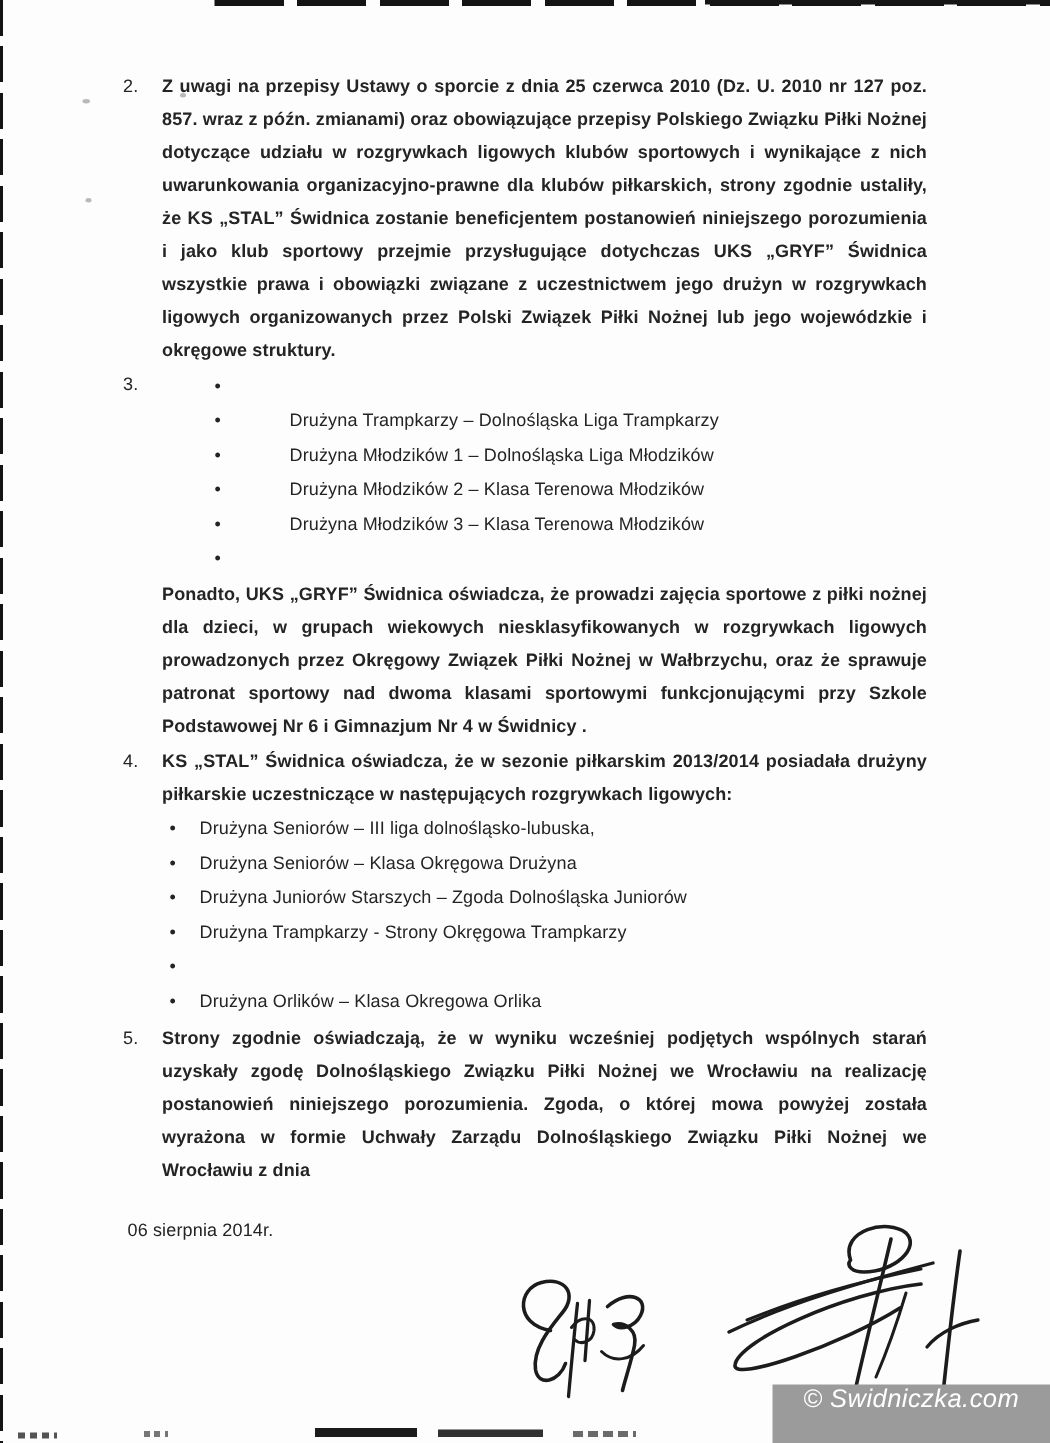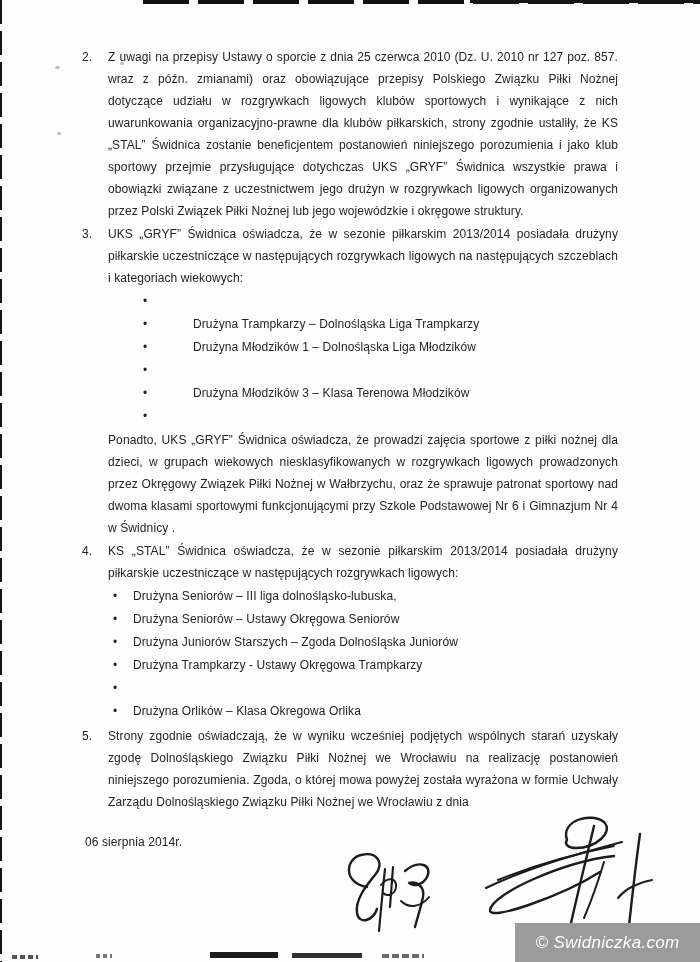--- a/index.html
+++ b/index.html
@@ -38,37 +38,37 @@
   
   .doc{
     position:absolute;left:0;top:0;width:700px;
     padding:46px 82px 0 82px;box-sizing:border-box;
     font-size:12px;line-height:22px;
     letter-spacing:.1px;
   }
   .item{display:flex;align-items:flex-start;margin:0 0 1px 0;}
   .item-number{width:26px;flex:0 0 26px;}
   .item-content{flex:1;min-width:0;}
-  .item-text,.item-after{text-align:justify;}
+  .item-text,.item-after{text-align:justify;font-weight:bold;}
   .bullet-list{margin:1px 0 1px 0;}
   .bullet-list .bullet-item{display:flex;line-height:23px;}
   .bullet-list .bullet-marker{width:20px;flex:0 0 20px;text-align:left;padding-left:5px;}
   .bullet-list.indent-wide .bullet-marker{padding-left:35px;width:50px;flex-basis:50px;}
   .date-line{margin-left:3px;margin-top:18px;line-height:22px;}
 
   
   .sig{position:absolute;}
   .sig svg{display:block;}
   .sig path{fill:none;stroke:#1c1c1c;stroke-linecap:round;stroke-linejoin:round;}
 
   
   .watermark{
     position:absolute;right:0;bottom:0;width:185px;height:39px;
     background:#9b9b9b;color:#ffffff;
-    display:flex;align-items:center;justify-content:center;
+    display:flex;align-items:flex-start;justify-content:center;
     font-size:17px;font-style:italic;letter-spacing:.3px;
   }
 </style>
 </head>
 <body>
 
 <div class="scan-top-line"></div>
 <div class="scan-top-line2"></div>
 <div class="scan-left-line"></div>
 <div class="smudge s1"></div>
@@ -85,35 +85,35 @@
       <div class="item">
     <div class="item-number">2.</div>
     <div class="item-content">
       <div class="item-text">Z uwagi na przepisy Ustawy o sporcie z dnia 25 czerwca 2010 (Dz. U. 2010 nr 127 poz. 857. wraz z późn. zmianami) oraz obowiązujące przepisy Polskiego Związku Piłki Nożnej dotyczące udziału w rozgrywkach ligowych klubów sportowych i wynikające z nich uwarunkowania organizacyjno-prawne dla klubów piłkarskich, strony zgodnie ustaliły, że KS „STAL” Świdnica zostanie beneficjentem postanowień niniejszego porozumienia i jako klub sportowy przejmie przysługujące dotychczas UKS „GRYF” Świdnica wszystkie prawa i obowiązki związane z uczestnictwem jego drużyn w rozgrywkach ligowych organizowanych przez Polski Związek Piłki Nożnej lub jego wojewódzkie i okręgowe struktury.</div>
 
     </div>
   </div>
       <div class="item">
     <div class="item-number">3.</div>
     <div class="item-content">
-      <div class="item-text">UKS „GRYF” Świdnica oświadcza, że w sezonie piłkarskim 2013/2014 posiadała drużyny piłkarskie uczestniczące w następujących rozgrywkach ligowych na następujących szczeblach i kategoriach wiekowych:</div>
       <div class="bullet-list indent-wide">
             <div class="bullet-item">
     <span class="bullet-marker">•</span>
   </div>
             <div class="bullet-item">
     <span class="bullet-marker">•</span>
     <span class="bullet-text">Drużyna Trampkarzy – Dolnośląska Liga Trampkarzy</span>
   </div>
             <div class="bullet-item">
     <span class="bullet-marker">•</span>
     <span class="bullet-text">Drużyna Młodzików 1 – Dolnośląska Liga Młodzików</span>
   </div>
             <div class="bullet-item">
     <span class="bullet-marker">•</span>
+    <span class="bullet-text">Drużyna Młodzików 2 – Klasa Terenowa Młodzików</span>
   </div>
             <div class="bullet-item">
     <span class="bullet-marker">•</span>
     <span class="bullet-text">Drużyna Młodzików 3 – Klasa Terenowa Młodzików</span>
   </div>
             <div class="bullet-item">
     <span class="bullet-marker">•</span>
   </div>
           </div>
       <div class="item-after">Ponadto, UKS „GRYF” Świdnica oświadcza, że prowadzi zajęcia sportowe z piłki nożnej dla dzieci, w grupach wiekowych niesklasyfikowanych w rozgrywkach ligowych prowadzonych przez Okręgowy Związek Piłki Nożnej w Wałbrzychu, oraz że sprawuje patronat sportowy nad dwoma klasami sportowymi funkcjonującymi przy Szkole Podstawowej Nr 6 i Gimnazjum Nr 4 w Świdnicy .</div>
@@ -123,29 +123,29 @@
     <div class="item-number">4.</div>
     <div class="item-content">
       <div class="item-text">KS „STAL” Świdnica oświadcza, że w sezonie piłkarskim 2013/2014 posiadała drużyny piłkarskie uczestniczące w następujących rozgrywkach ligowych:</div>
       <div class="bullet-list">
             <div class="bullet-item">
     <span class="bullet-marker">•</span>
     <span class="bullet-text">Drużyna Seniorów – III liga dolnośląsko-lubuska,</span>
   </div>
             <div class="bullet-item">
     <span class="bullet-marker">•</span>
-    <span class="bullet-text">Drużyna Seniorów – Ustawy Okręgowa Seniorów</span>
+    <span class="bullet-text">Drużyna Seniorów – Klasa Okręgowa Drużyna</span>
   </div>
             <div class="bullet-item">
     <span class="bullet-marker">•</span>
     <span class="bullet-text">Drużyna Juniorów Starszych – Zgoda Dolnośląska Juniorów</span>
   </div>
             <div class="bullet-item">
     <span class="bullet-marker">•</span>
-    <span class="bullet-text">Drużyna Trampkarzy - Ustawy Okręgowa Trampkarzy</span>
+    <span class="bullet-text">Drużyna Trampkarzy - Strony Okręgowa Trampkarzy</span>
   </div>
             <div class="bullet-item">
     <span class="bullet-marker">•</span>
   </div>
             <div class="bullet-item">
     <span class="bullet-marker">•</span>
     <span class="bullet-text">Drużyna Orlików – Klasa Okregowa Orlika</span>
   </div>
           </div>
 

